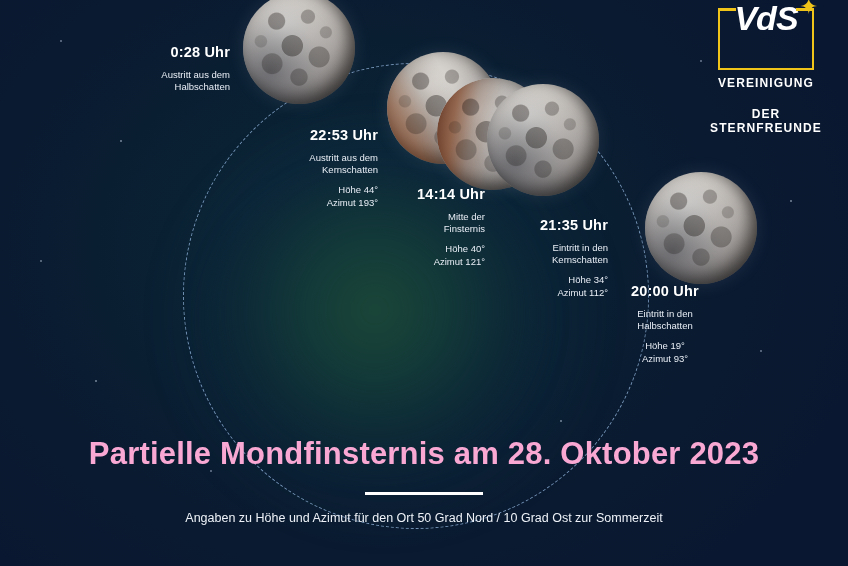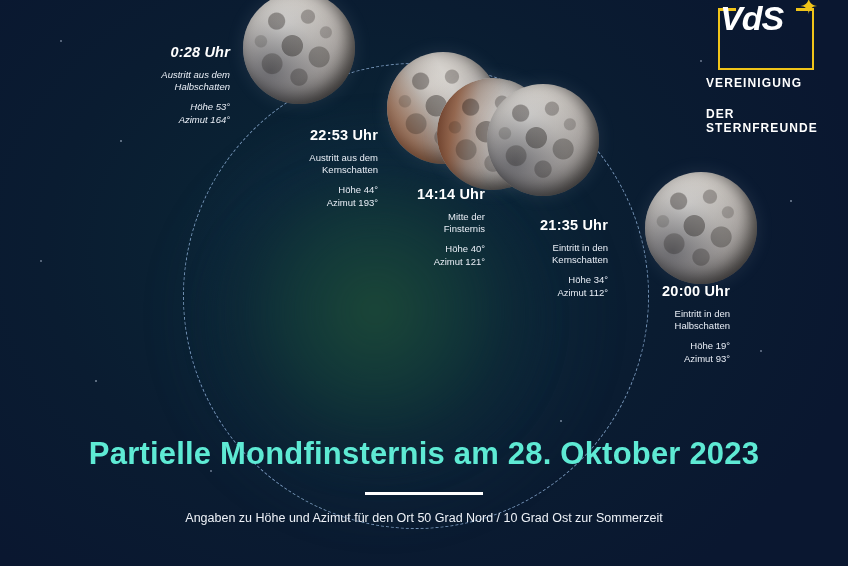--- a/index.html
+++ b/index.html
@@ -141,21 +141,21 @@
     color: #e9eef6;
   }
 
   
   .logo {
     position: absolute;
     right: 22px;
     top: 8px;
     width: 120px;
     height: 104px;
-    text-align: left;
+    text-align: center;
   }
   .logo-box {
     position: relative;
     width: 96px;
     height: 62px;
     margin: 0 auto;
     border: 2.5px solid #f0c419;
     border-top: none;
     box-sizing: border-box;
   }
@@ -196,21 +196,21 @@
   .logo-sub2 { margin-top: 17px; }
 
   
   .title {
     position: absolute;
     left: 0; right: 0;
     top: 436px;
     text-align: center;
     font-size: 31px;
     font-weight: bold;
-    color: #5eead4;
+    color: #f9a8d4;
     letter-spacing: .2px;
   }
   .rule {
     position: absolute;
     left: 50%;
     transform: translateX(-50%);
     top: 492px;
     width: 118px;
     height: 2.5px;
     background: #ffffff;
@@ -266,29 +266,25 @@
   </div>
 
   <div class="moon" style="left:487px; top:84px; width:112px; height:112px;">
     <div class="shadow-mask sh-soft"></div>
   </div>
 
   <div class="moon" style="left:645px; top:172px; width:112px; height:112px;">
     <div class="shadow-mask sh-soft"></div>
   </div>
 
-  <div class="label" style="left:100px; top:43px; width:130px;font-style:italic;">
+  <div class="label" style="left:100px; top:43px; width:130px;">
     <div class="time">0:28 Uhr</div>
     <div class="desc">
       <div>Austritt aus dem</div>
       <div>Halbschatten</div>
-    </div>
-    <div class="vals">
-      <div>Höhe 53°</div>
-      <div>Azimut 164°</div>
     </div>
   </div>
 
   <div class="label" style="left:248px; top:126px; width:130px;">
     <div class="time">22:53 Uhr</div>
     <div class="desc">
       <div>Austritt aus dem</div>
       <div>Kernschatten</div>
     </div>
     <div class="vals">
@@ -314,21 +310,21 @@
     <div class="desc">
       <div>Eintritt in den</div>
       <div>Kernschatten</div>
     </div>
     <div class="vals">
       <div>Höhe 34°</div>
       <div>Azimut 112°</div>
     </div>
   </div>
 
-  <div class="label" style="left:600px; top:282px; width:130px;">
+  <div class="label" style="left:600px; top:282px; width:130px;text-align:center;">
     <div class="time">20:00 Uhr</div>
     <div class="desc">
       <div>Eintritt in den</div>
       <div>Halbschatten</div>
     </div>
     <div class="vals">
       <div>Höhe 19°</div>
       <div>Azimut 93°</div>
     </div>
   </div>

